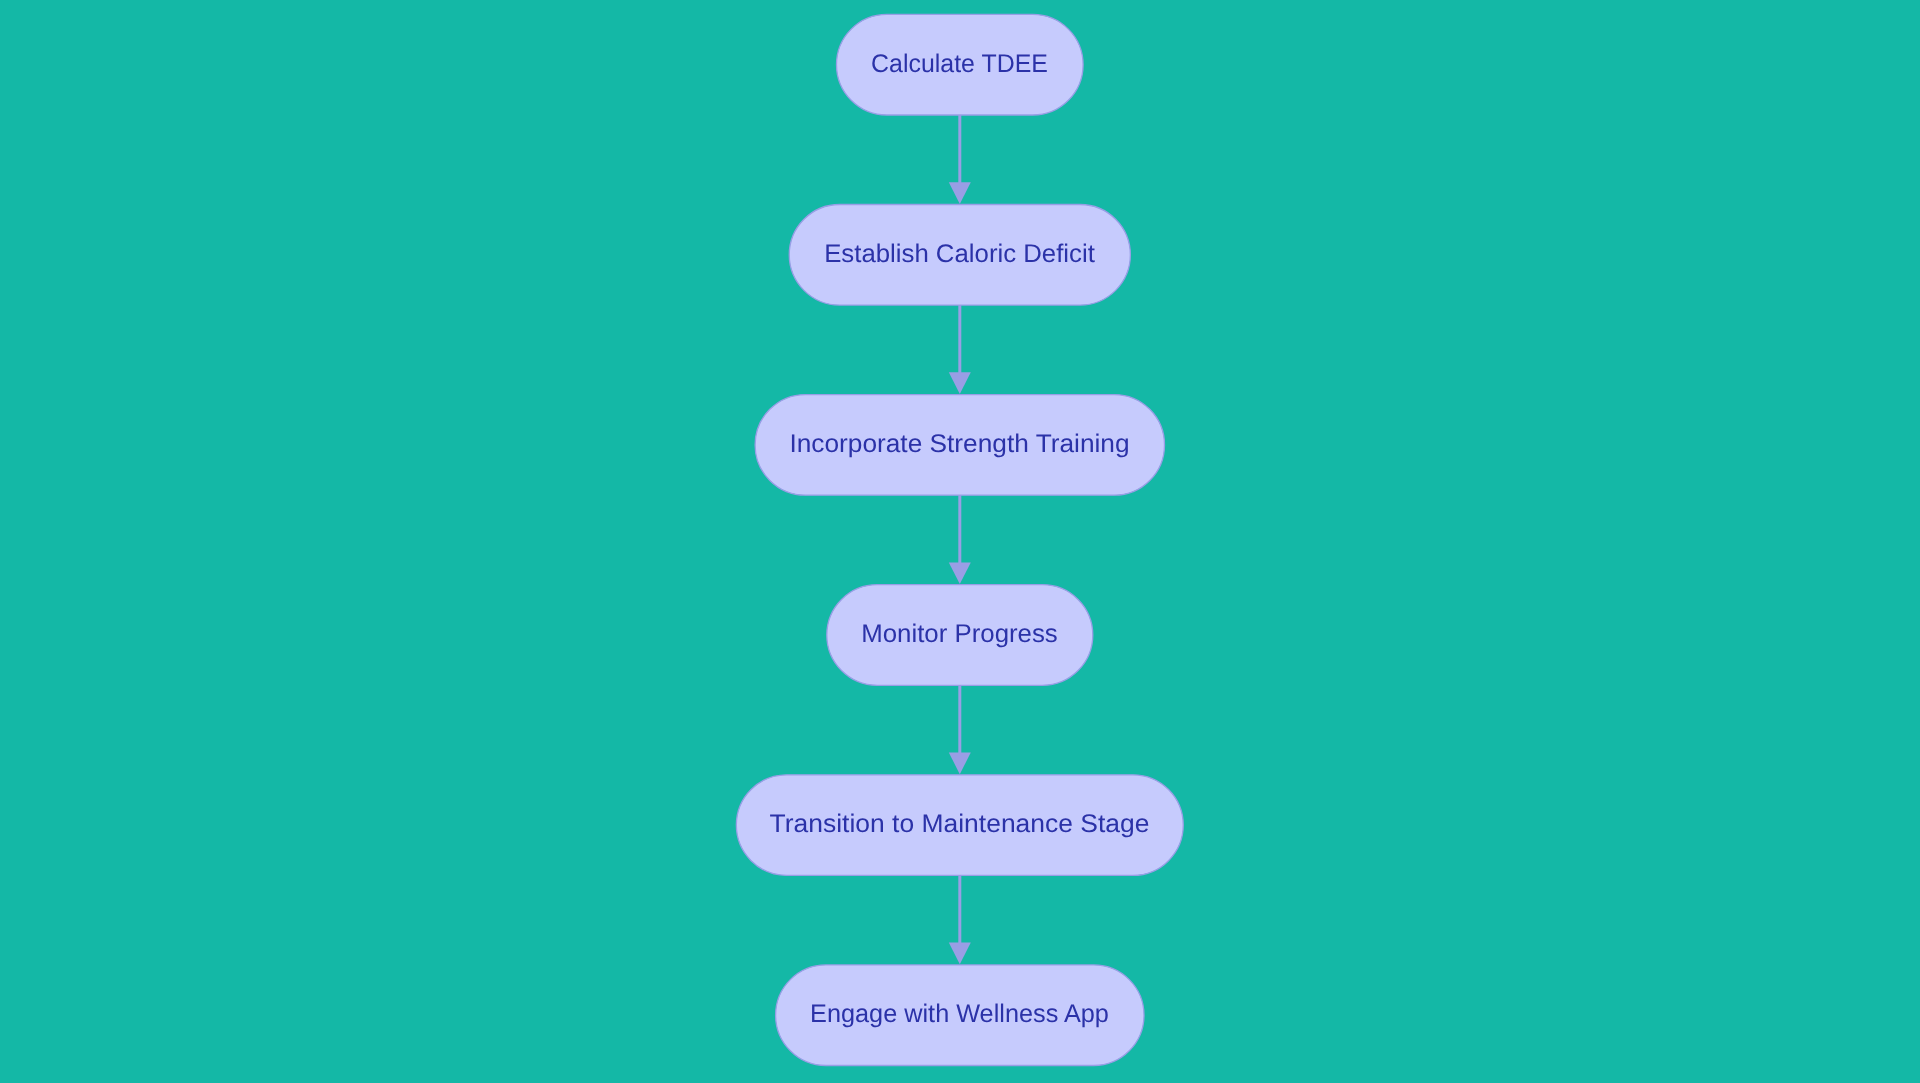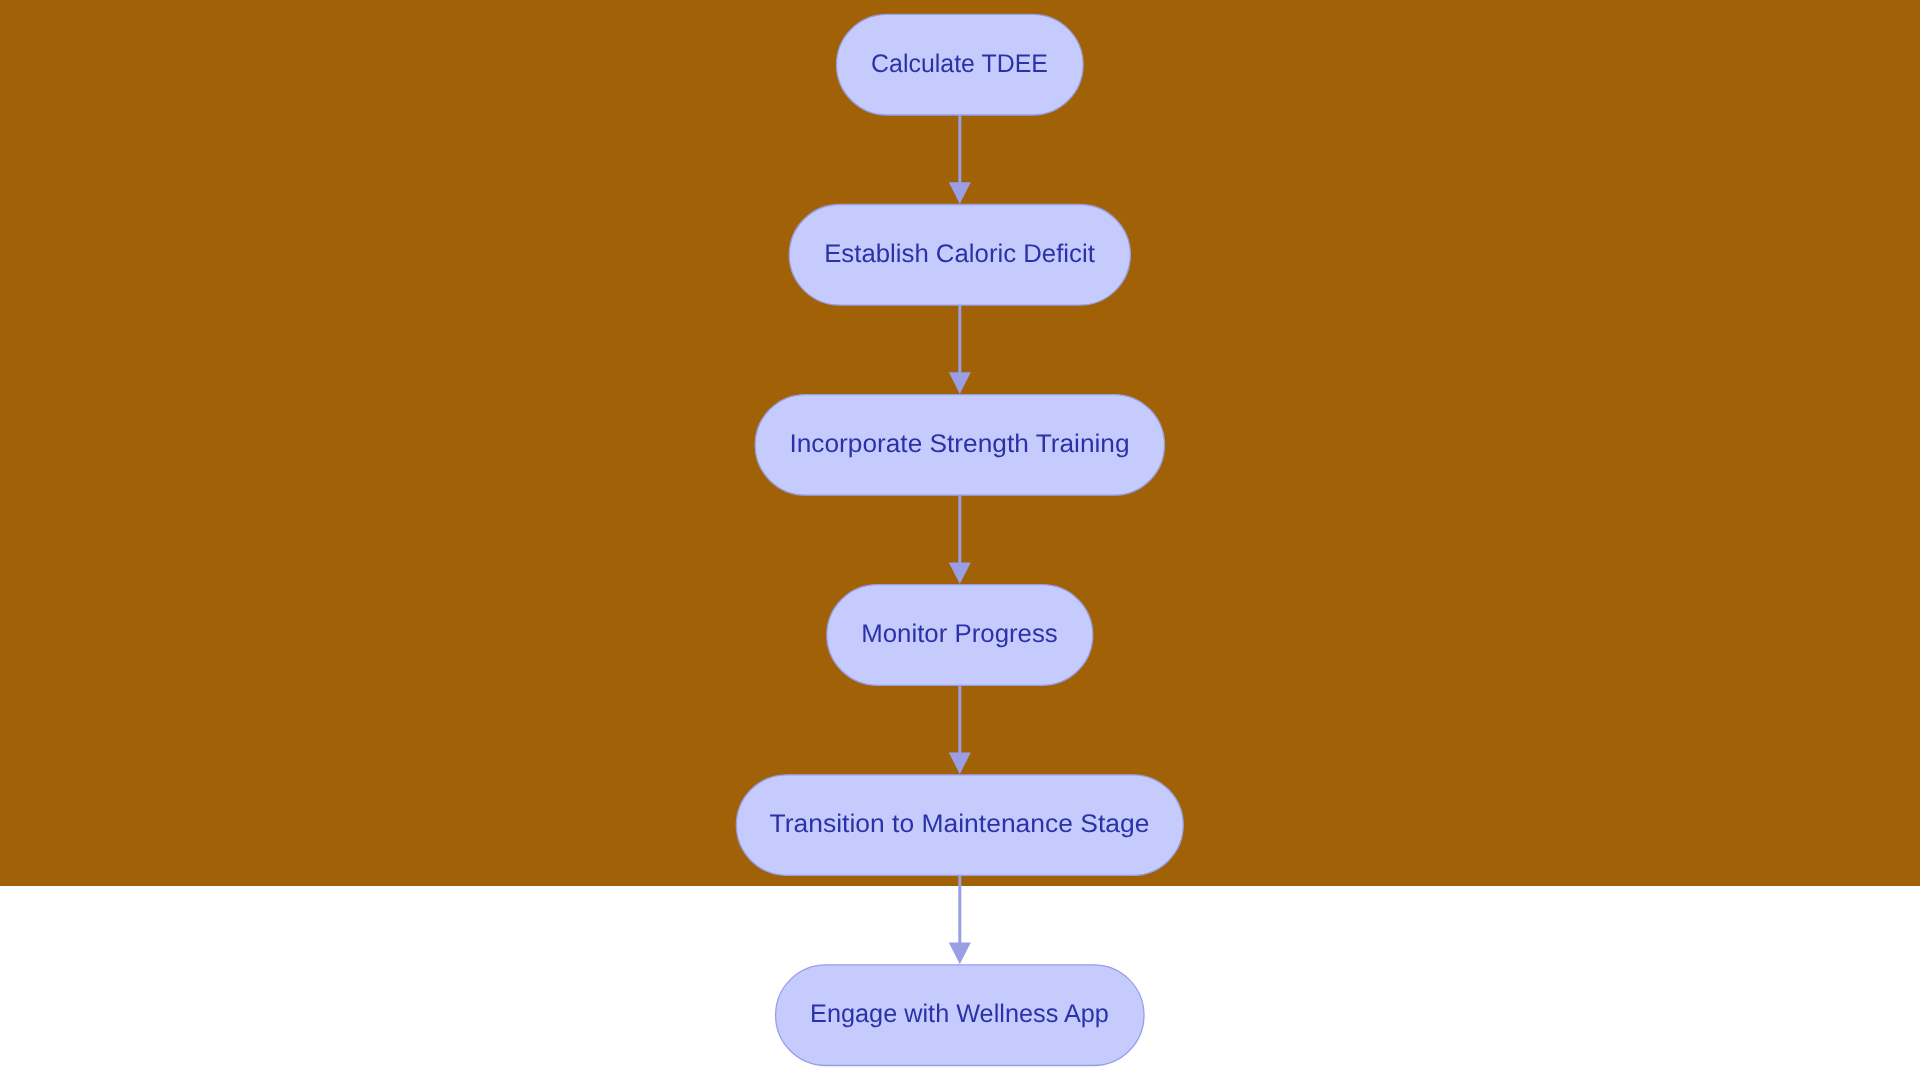--- a/index.html
+++ b/index.html
@@ -7,22 +7,22 @@
     margin: 0;
     padding: 0;
     width: 1920px;
     height: 1083px;
     background: #ffffff;
     overflow: hidden;
   }
   #flow-root {
     position: relative;
     width: 1920px;
-    height: 886px;
-    background: #a16207;
+    height: 1083px;
+    background: #14b8a6;
   }
   svg.flow-svg { display: block; }
   text.node-label {
     font-family: "Liberation Sans", sans-serif;
     font-size: 25.5px;
     font-weight: 400;
     letter-spacing: 0;
     -webkit-font-smoothing: antialiased;
     text-rendering: geometricPrecision;
     will-change: transform;

